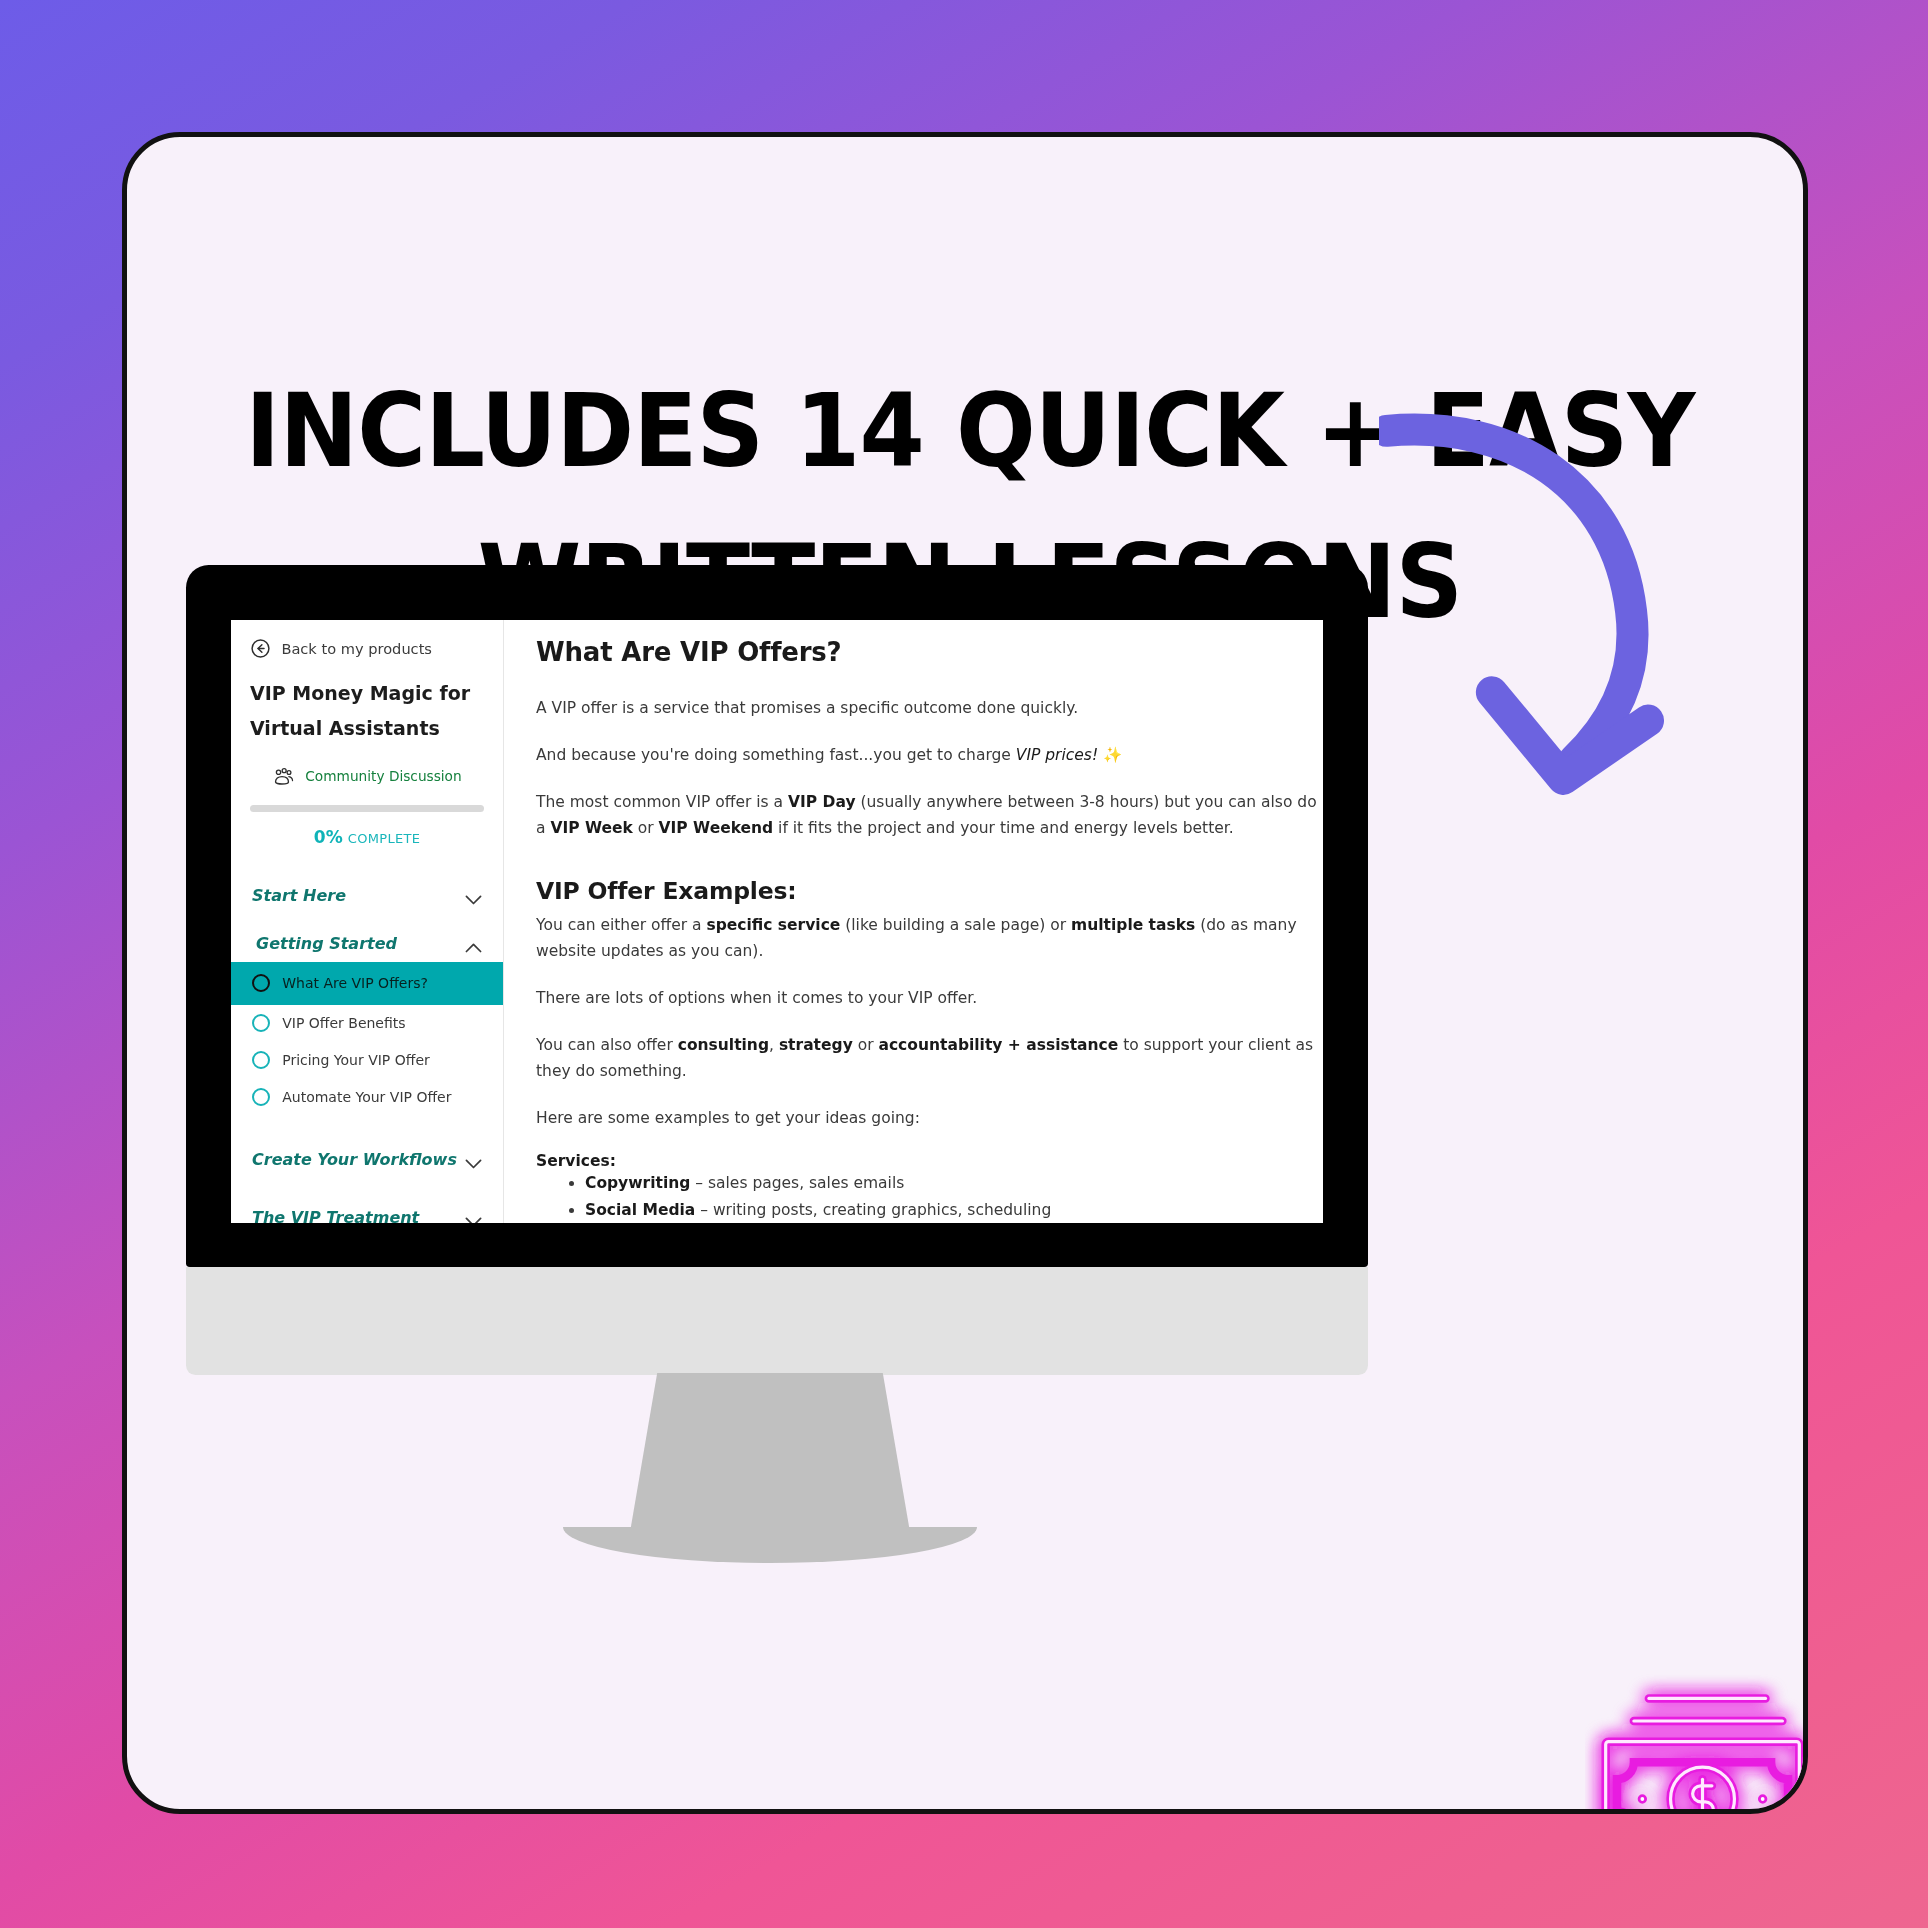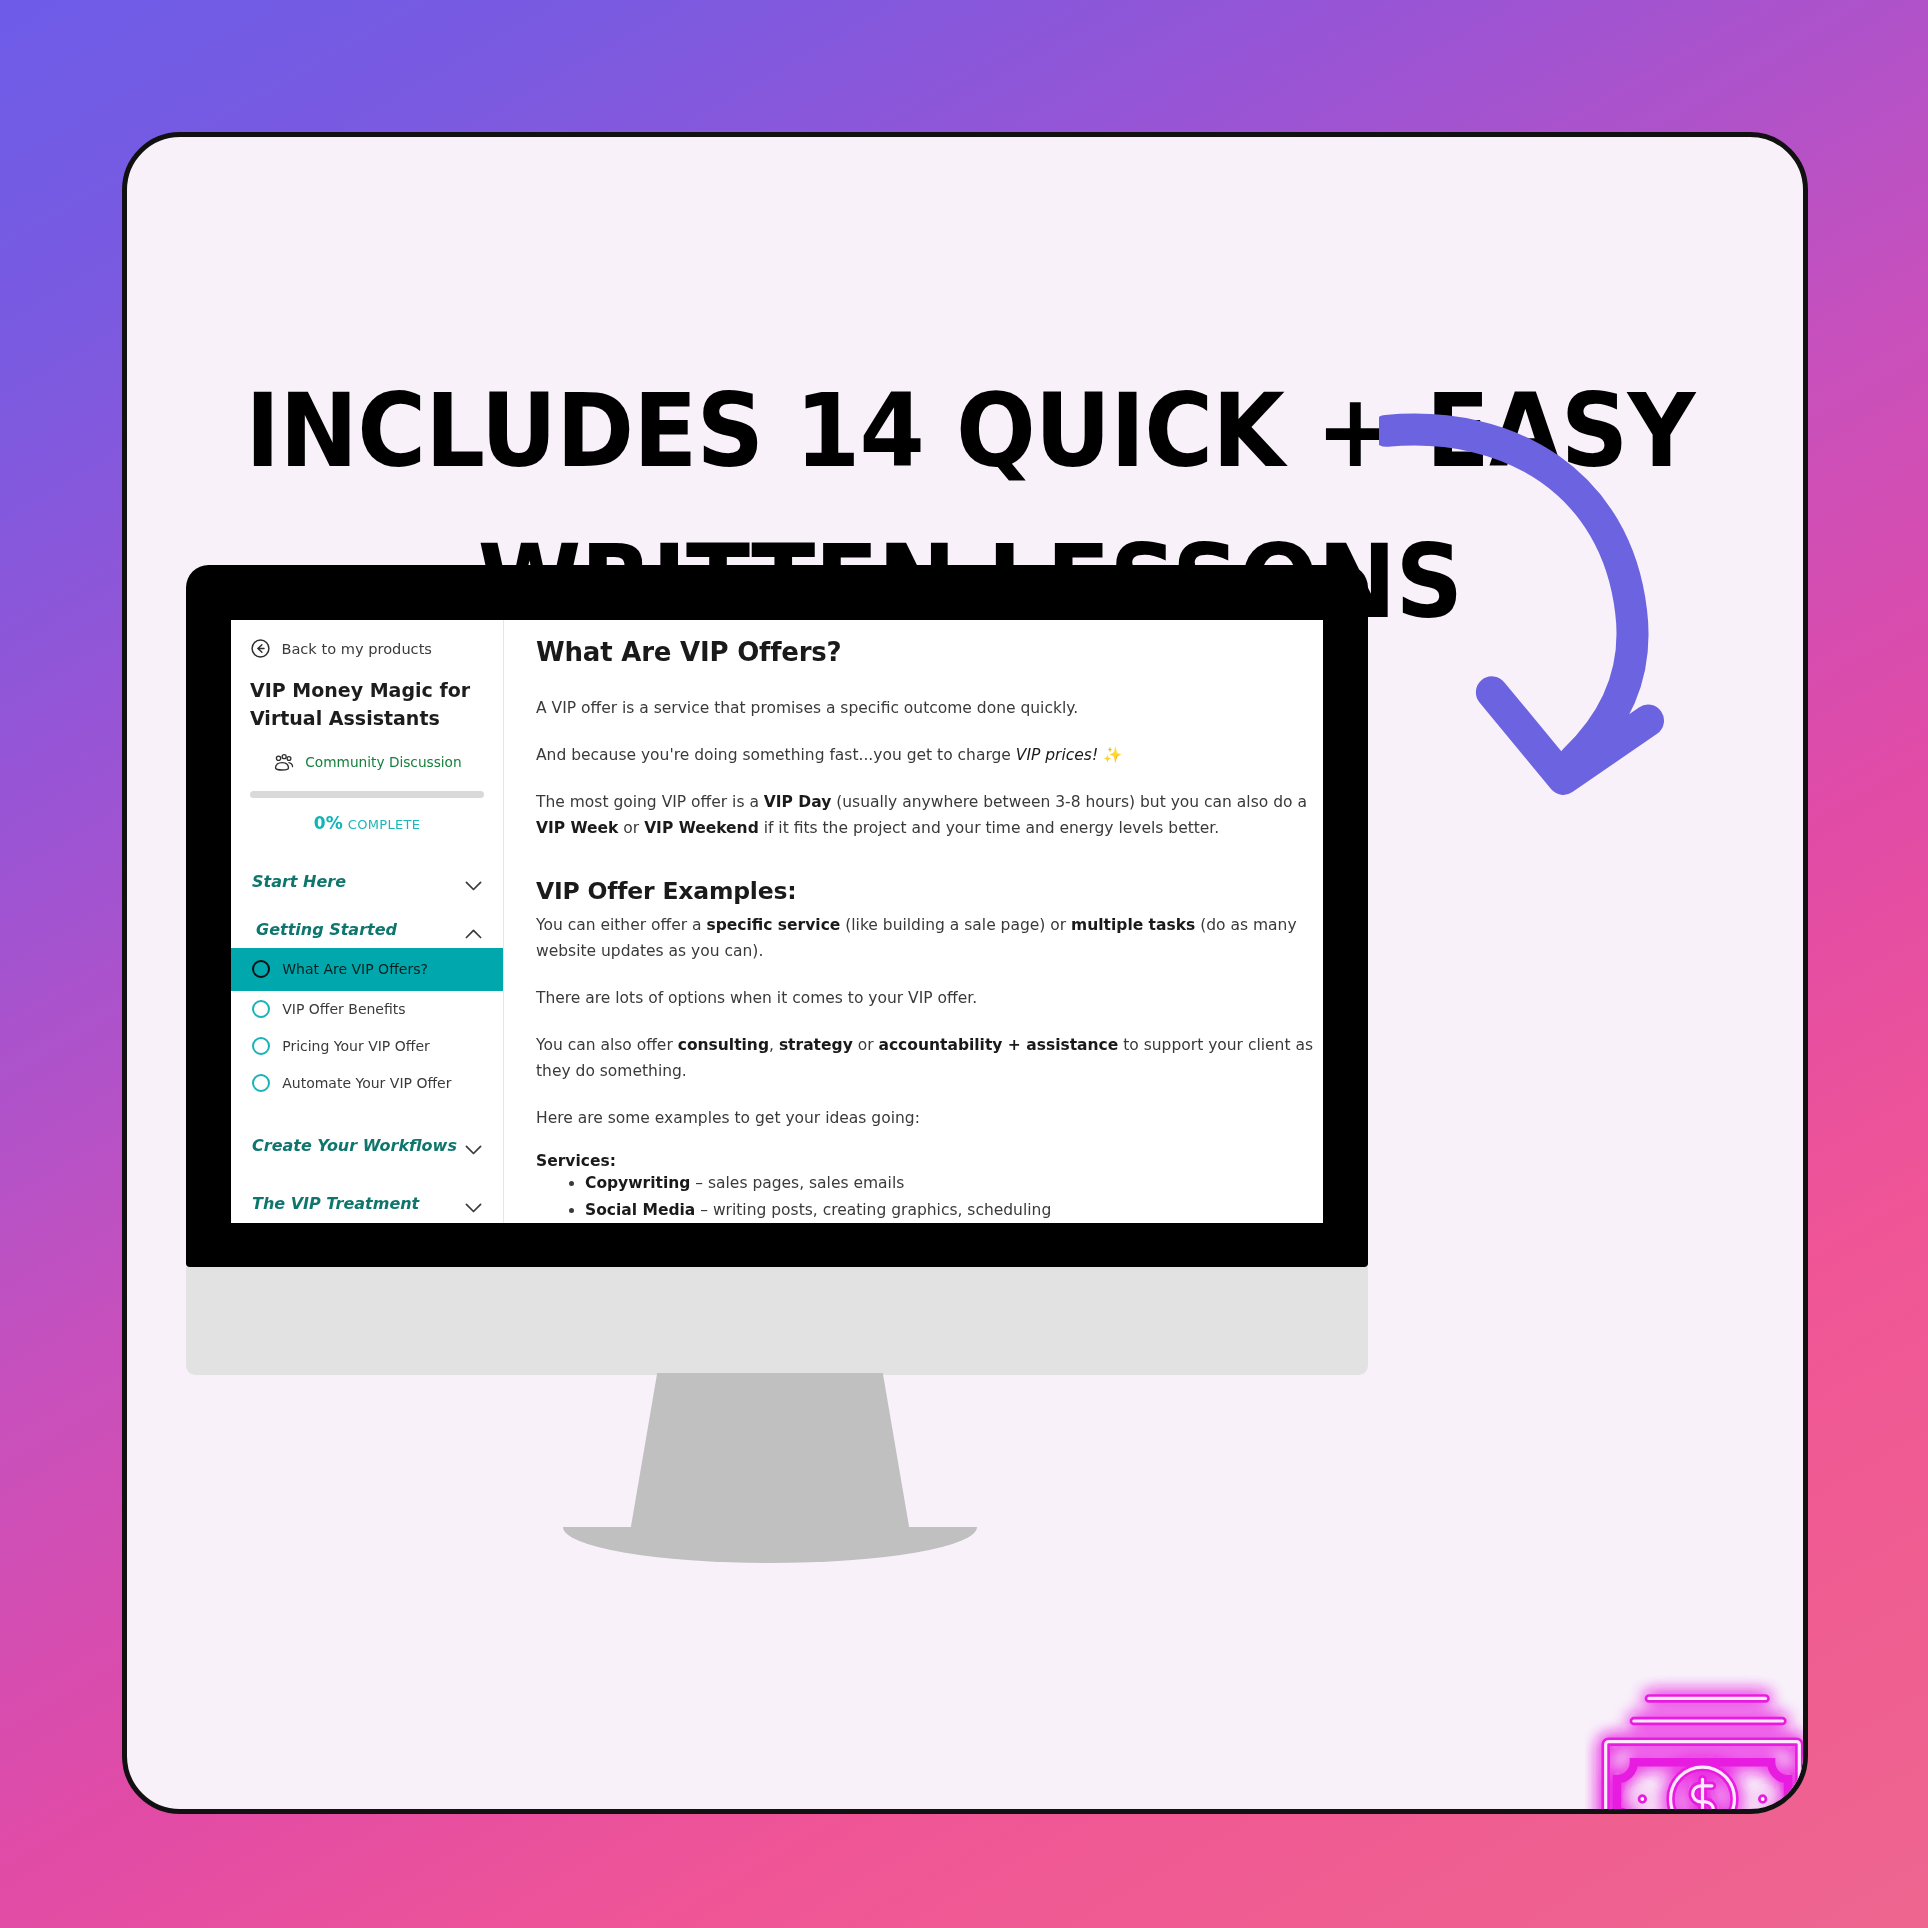--- a/index.html
+++ b/index.html
@@ -137,21 +137,21 @@
   .back-icon { flex: 0 0 21px; width:21px; height:21px; }
   .back-label {
     font-size: 14.6px;
     color: #3b3b3b;
     font-family: "DejaVu Sans", sans-serif;
   }
   .course-title {
     padding: 1.9px 28px 0 19px;
     font-size: 19px;
     font-weight: 700;
-    line-height: 28px;
+    line-height: 35px;
     color: #1d1d1d;
     font-family: "DejaVu Sans", sans-serif;
   }
   .community-row {
     display: flex;
     align-items: center;
     justify-content: center;
     gap: 10.4px;
     padding: 21px 0 15px 0;
   }
@@ -379,21 +379,21 @@
       <main class="content">
         <h1 class="c-h1">What Are VIP Offers?</h1>
 
         <p class="c-p">A VIP offer is a service that promises a specific outcome done quickly.</p>
 
         <p class="c-p">
           <span>And because you're doing something fast...you get to charge </span><i>VIP prices!</i><span> ✨</span>
         </p>
 
         <p class="c-p wrap">
-          <span>The most going VIP offer is a </span><b>VIP Day</b><span> (usually anywhere between 3-8 hours) but you can also do a </span><b>VIP Week</b><span> or </span><b>VIP Weekend</b><span> if it fits the project and your time and energy levels better.</span>
+          <span>The most common VIP offer is a </span><b>VIP Day</b><span> (usually anywhere between 3-8 hours) but you can also do a </span><b>VIP Week</b><span> or </span><b>VIP Weekend</b><span> if it fits the project and your time and energy levels better.</span>
         </p>
 
         <h2 class="c-h2">VIP Offer Examples:</h2>
 
         <p class="c-p wrap">
           <span>You can either offer a </span><b>specific service</b><span> (like building a sale page) or </span><b>multiple tasks</b><span> (do as many website updates as you can).</span>
         </p>
 
         <p class="c-p">There are lots of options when it comes to your VIP offer.</p>
 

